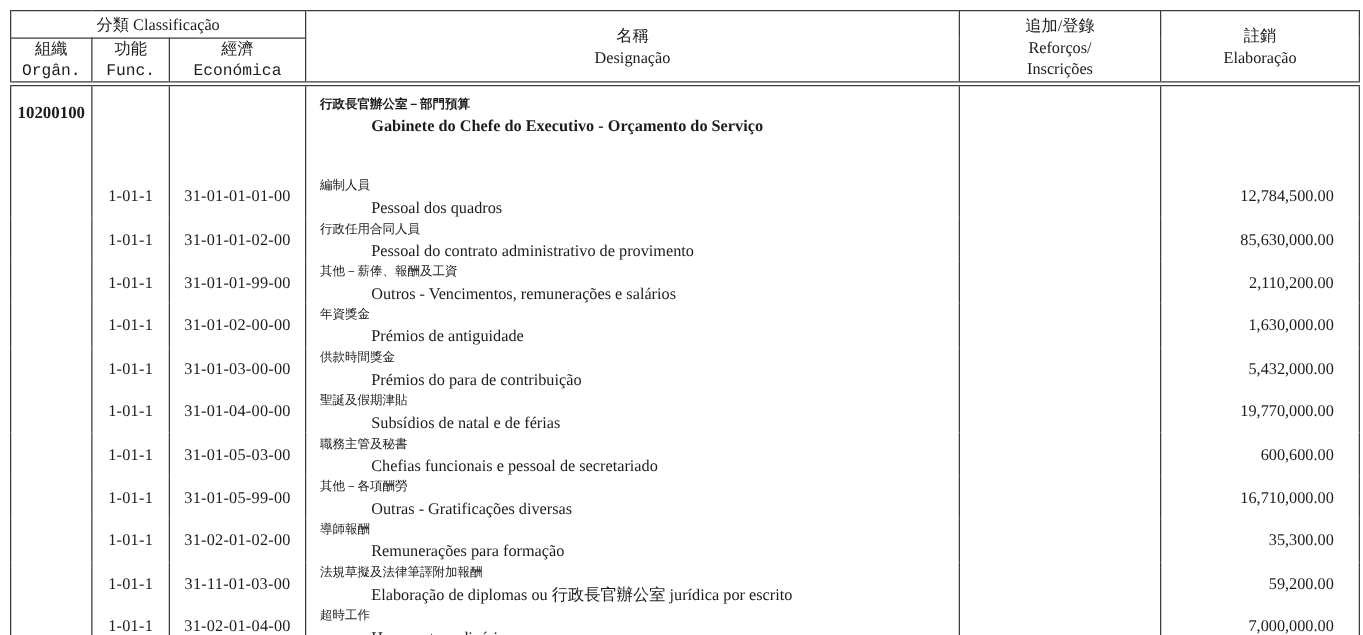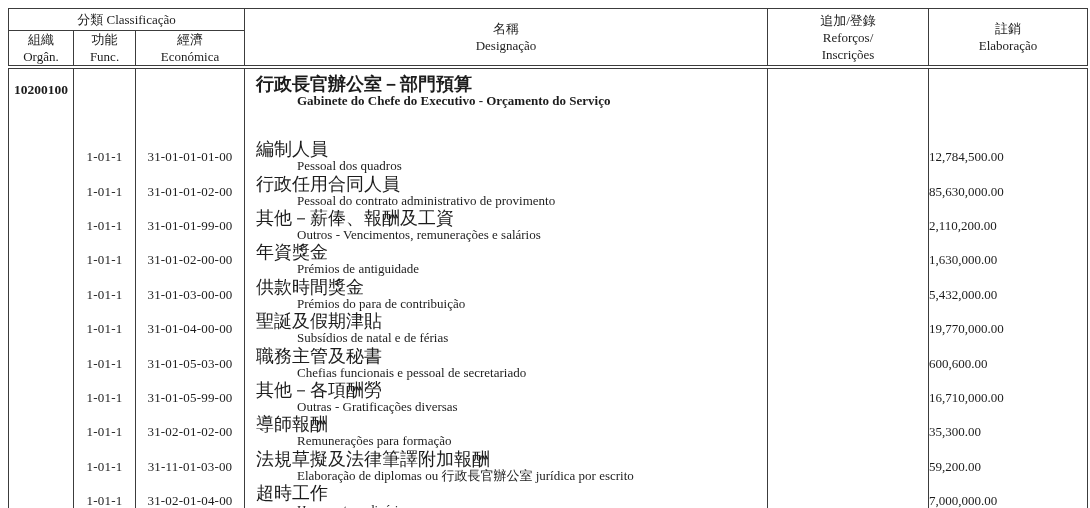--- a/index.html
+++ b/index.html
@@ -40,21 +40,21 @@
     font-size: 13px;
     line-height: 17px;
   }
   thead th.h-class {
     height: 21px;
     border-bottom: 1px solid #3c3c3c;
   }
   thead th.h-span, thead tr.sub th {
     border-bottom: 4px double #3c3c3c;
   }
-  thead tr.sub th { height: 34px; }
+  thead tr.sub th { height: 34px; font-family: Liberation Mono, monospace; }
 
   tbody td { vertical-align: middle; }
 
   tr.section-row td { height: 58px; vertical-align: top; }
   tr.section-row td.c-org { padding-top: 13px; }
   tr.section-row td.c-desig { padding-top: 6px; }
   tr.section-row .zh, tr.section-row .pt { font-weight: bold; }
 
   tr.item-row td { height: 34.4px; }
 
@@ -62,23 +62,24 @@
     text-align: center;
     font-weight: bold;
     font-size: 13.5px;
   }
   .c-code {
     text-align: center;
     font-size: 13px;
     letter-spacing: 0.2px;
   }
   .c-desig { padding-left: 11px; }
-  .zh { font-size: 18px; line-height: 18px; }
+  .zh { font-size: 10px; line-height: 18px; }
   .pt { font-size: 13px; line-height: 16px; margin-left: 41px; }
   .c-amt {
+    text-align: right;
     padding-right: 20px;
     font-size: 13px;
   }
 </style>
 </head>
 <body>
 
 <div class="page">
   <table class="budget">
     <colgroup>

